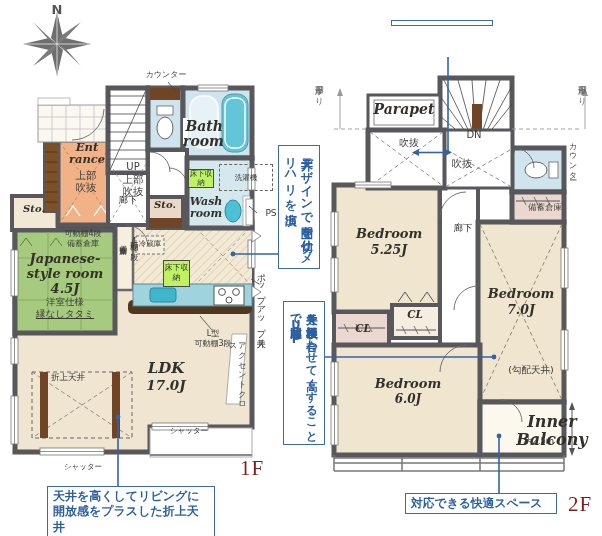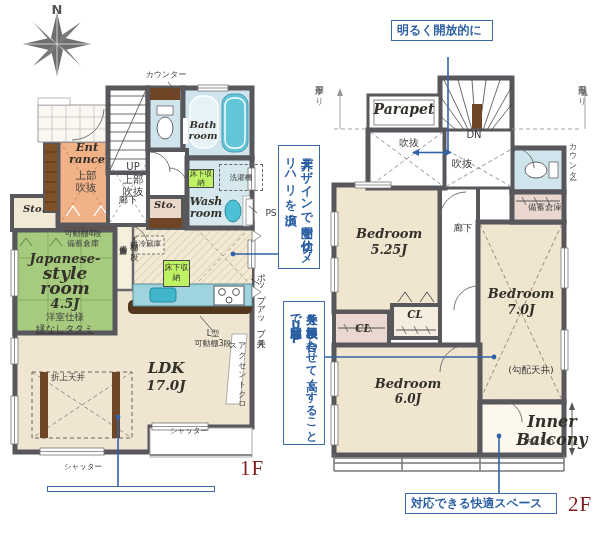--- a/index.html
+++ b/index.html
@@ -345,39 +345,39 @@
     <circle cx="118" cy="417" r="2.4" stroke="none"></circle>
     <line x1="118" y1="417" x2="118" y2="487"></line>
     <circle cx="499" cy="436" r="2.4" stroke="none"></circle>
     <line x1="499" y1="436" x2="499" y2="493"></line>
   </g>
 </svg>
 
 <div class="lbl" style="left:49px;top:3px;width:16px;font-size:13px;font-weight:bold;color:#555;">N</div>
 
 <div class="lbl" style="left:144px;top:70px;width:44px;font-size:8px;">カウンター</div>
-<div class="lbl serif" style="left:183px;top:119px;width:40px;font-size:10px;line-height:1.1;">Bath room</div>
+<div class="lbl serif" style="left:183px;top:119px;width:40px;font-size:14px;line-height:1.1;text-align:right;">Bath room</div>
 <div class="lbl serif" style="left:64px;top:141px;width:46px;font-size:11.5px;line-height:1.05;">Ent rance</div>
 <div class="lbl" style="left:71px;top:169px;width:30px;font-size:10.5px;">上部吹抜</div>
 <div class="lbl" style="left:120px;top:161px;width:26px;font-size:10px;">UP</div>
 <div class="lbl" style="left:119px;top:173px;width:28px;font-size:10.5px;">上部吹抜</div>
 <div class="lbl" style="left:114px;top:195px;width:28px;font-size:9.5px;">廊下</div>
 <div class="lbl serif" style="left:20px;top:203px;width:28px;font-size:10px;">Sto.</div>
 <div class="lbl serif" style="left:150px;top:199px;width:30px;font-size:10px;">Sto.</div>
 <div class="box" style="left:188px;top:169px;width:26px;height:19px;font-size:7.5px;line-height:1.15;">床下収納</div>
-<div class="dashedbox" style="left:219px;top:164px;width:44px;height:27px;font-size:7.5px;padding-top:8px;">洗濯機</div>
+<div class="dashedbox" style="left:219px;top:164px;width:54px;height:27px;font-size:7.5px;padding-top:8px;">洗濯機</div>
 <div class="lbl serif" style="left:185px;top:196px;width:42px;font-size:11px;line-height:1.1;">Wash room</div>
 <div class="lbl" style="left:255px;top:208px;width:32px;font-size:9px;">PS</div>
 <div class="lbl blk" style="left:56px;top:229px;width:54px;font-size:8px;line-height:1.2;">
   <span>可動棚4段</span>
   <span>備蓄倉庫</span>
 </div>
 <div class="lbl blk" style="left:16px;top:251px;width:98px;">
   <span class="serif" style="font-size:13px;line-height:15px;">Japanese-</span>
-  <span class="serif" style="font-size:17px;line-height:15px;">style room</span>
+  <span class="serif" style="font-size:13px;line-height:15px;">style room</span>
   <span class="serif" style="font-size:13px;line-height:15px;">4.5J</span>
   <span style="font-size:9.5px;line-height:12px;">洋室仕様</span>
   <span style="font-size:9.5px;line-height:12px;text-decoration:underline;">縁なしタタミ</span>
 </div>
 <div class="lbl vert" style="left:129px;top:235px;height:48px;font-size:8px;">可動棚4段</div>
 <div class="lbl vert" style="left:118px;top:239px;height:40px;font-size:8px;">備蓄倉庫</div>
 <div class="lbl" style="left:137px;top:240px;width:26px;font-size:7.5px;">冷蔵庫</div>
 <div class="box" style="left:163px;top:260px;width:27px;height:27px;font-size:8px;line-height:1.2;padding-top:2px;">床下収納</div>
 <div class="lbl blk" style="left:186px;top:329px;width:54px;font-size:8px;line-height:1.2;">
   <span>L型</span>
@@ -416,23 +416,24 @@
 <div class="lbl serif" style="left:400px;top:308px;width:30px;font-size:10.5px;">CL</div>
 <div class="lbl blk" style="left:372px;top:376px;width:72px;">
   <span class="serif" style="font-size:13px;line-height:16px;">Bedroom</span>
   <span class="serif" style="font-size:12px;line-height:15px;">6.0J</span>
 </div>
 <div class="lbl serif" style="left:482px;top:413px;width:72px;font-size:16px;margin-left:34px;">Inner Balcony</div>
 <div class="lbl" style="left:518px;top:437px;width:42px;font-size:8.5px;">約2.5m</div>
 <div class="lbl big" style="left:558px;top:492px;width:44px;">2F</div>
 
 <div class="callout blk" style="left:391px;top:20px;width:102px;">
-  <span>明るく開放的に</span>
 </div>
 <div class="callout vcall" style="left:278px;top:145px;height:124px;font-size:12px;">天井デザインで空間を仕切りメリハリを演出</div>
 <div class="callout vcall" style="left:283px;top:301px;height:144px;font-size:11.5px;">天井を屋根形状に合わせて高くすることで開放感UP</div>
 <div class="callout blk" style="left:47px;top:486px;width:168px;font-size:12px;">
+  <span>天井を高くしてリビングに</span>
+  <span>開放感をプラスした折上天井</span>
 </div>
 <div class="callout blk" style="left:405px;top:493px;width:152px;font-size:11.8px;">
   <span>対応できる快適スペース</span>
 </div>
 
 </div>
 
 </body></html>

